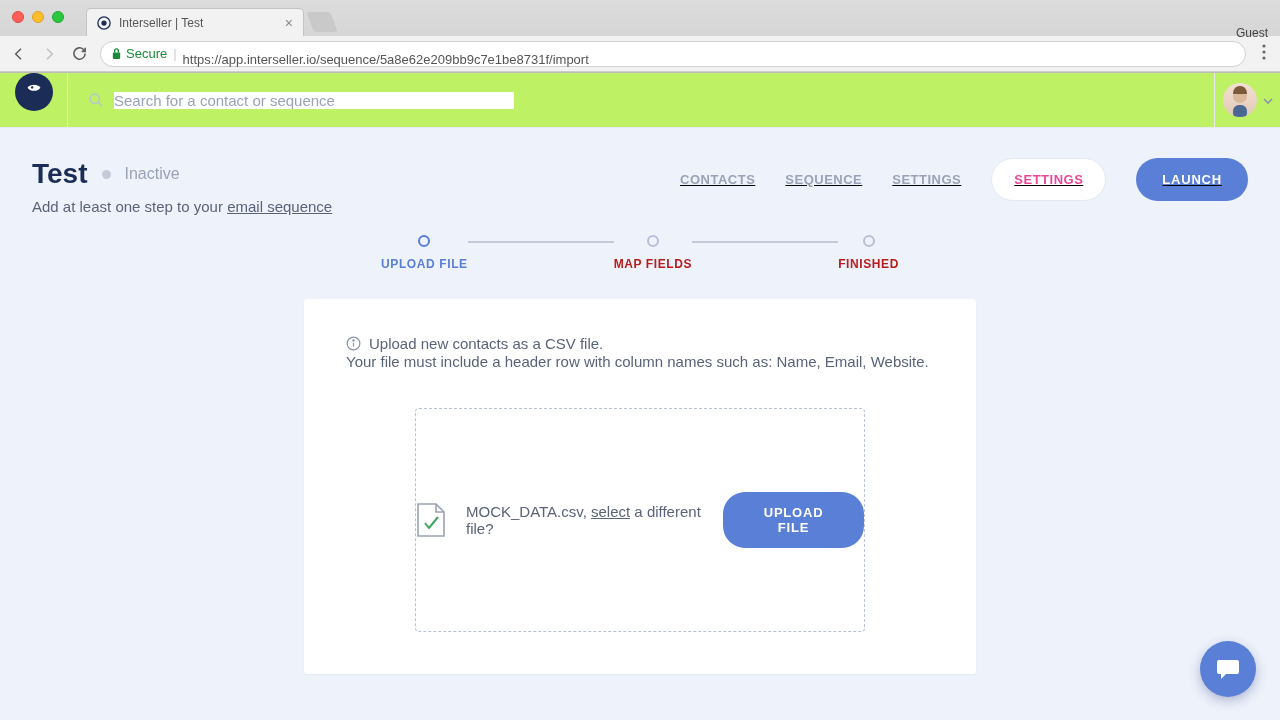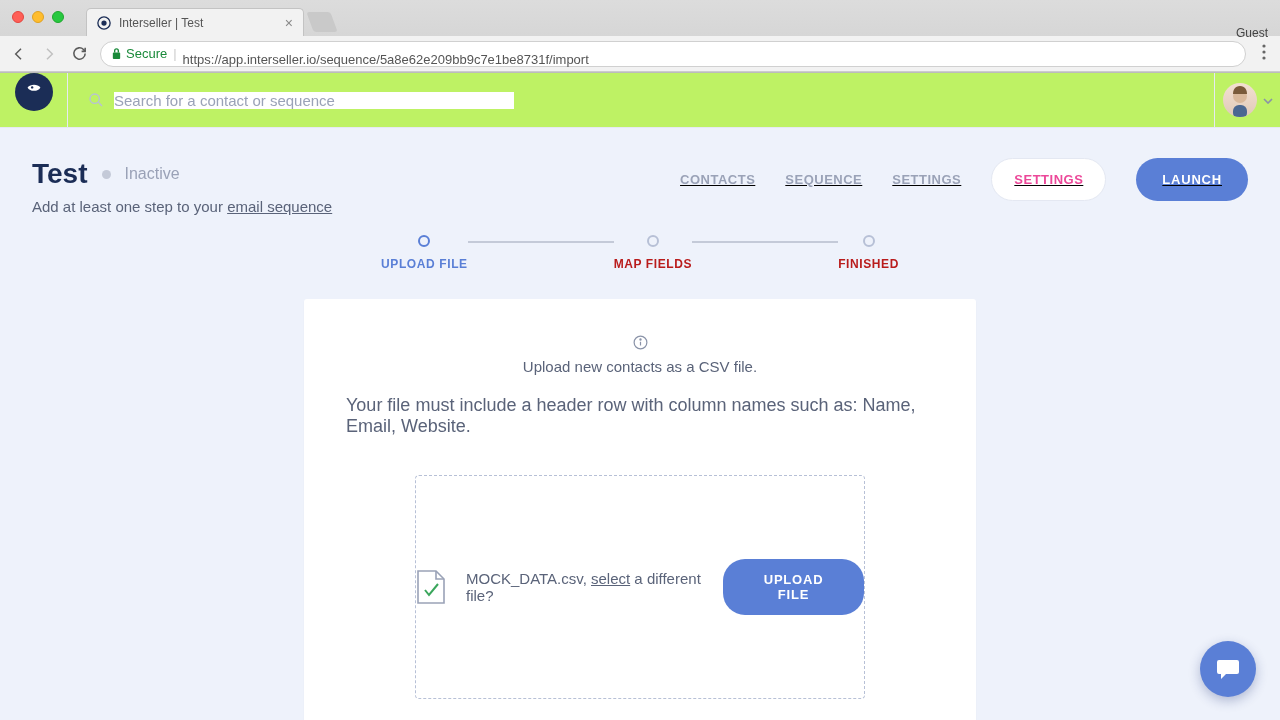--- a/index.html
+++ b/index.html
@@ -217,22 +217,22 @@
 
 
 .card {
   width: 672px;
   background:#fff;
   margin: 28px auto 0;
   border-radius:3px;
   padding: 36px 42px 42px;
   box-shadow: 0 1px 2px rgba(0,0,0,0.04);
 }
-.info-row { display:flex; gap:8px; align-items:center; color:#5a6379; font-size:15px;flex-direction:column; }
-.info-sub { color:#5a6379; font-size:18px; margin-top:20px; }
+.info-row { display:flex; gap:8px; align-items:center; color:#5a6379; font-size:15px; }
+.info-sub { color:#5a6379; font-size:15px; margin-top:1px; }
 
 .dropzone {
   margin: 38px auto 0;
   width: 450px;
   height: 224px;
   border: 1px dashed #b7c0d6;
   border-radius:4px;
   display:flex;
   flex-direction:row;
   align-items:center;

